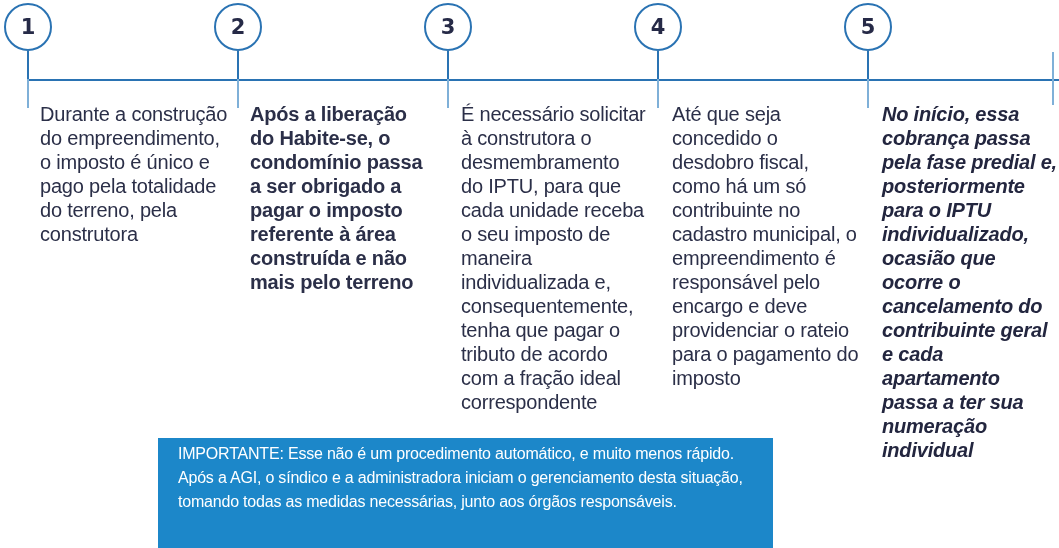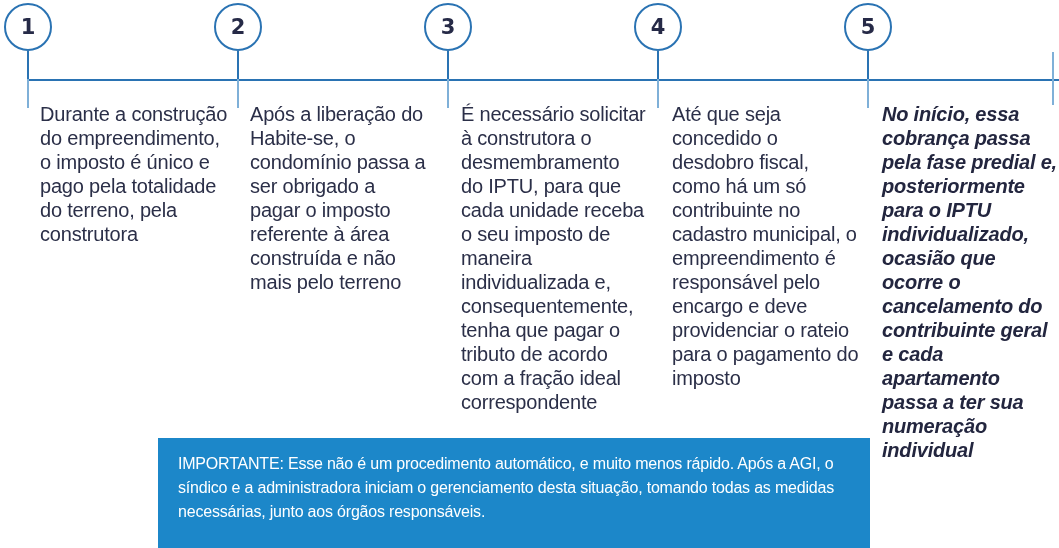--- a/index.html
+++ b/index.html
@@ -5,41 +5,41 @@
     html, body { margin: 0; padding: 0; background: #ffffff; }
     body { width: 1059px; height: 548px; position: relative; overflow: hidden; font-family: "Liberation Sans", sans-serif; }
     .hline { position: absolute; left: 28px; top: 79px; width: 1031px; height: 2px; background: #2a73b3; }
     .endline { position: absolute; left: 1052px; top: 52px; width: 2px; height: 53px; background: #7fb0d8; }
     .step { position: absolute; top: 0; }
     .circle { position: absolute; width: 48px; height: 48px; border: 2px solid #2a73b3; border-radius: 50%; background: #fff; box-sizing: border-box; top: 3px; display: flex; align-items: center; justify-content: center; font-family: "DejaVu Sans", sans-serif; font-weight: bold; font-size: 21px; color: #262a47; }
     .stem { position: absolute; width: 2px; background: #7fb0d8; top: 51px; height: 57px; }
     .stem-top { position: absolute; width: 2px; background: #2a73b3; top: 51px; height: 28px; }
     .text { position: absolute; top: 102px; width: 195px; font-family: "Liberation Sans", sans-serif; font-size: 20px; line-height: 24px; color: #2b2f48; letter-spacing: -0.2px; }
     .text.bold { font-weight: bold; color: #23263f; font-style: italic; }
-    .note { position: absolute; left: 158px; top: 438px; width: 712px; height: 110px; background: #1c87c9; box-sizing: border-box; padding: 14px 20px 0 20px; color: #ffffff; font-size: 16px; line-height: 24px; letter-spacing: -0.2px; }
+    .note { position: absolute; left: 158px; top: 438px; width: 615px; height: 110px; background: #1c87c9; box-sizing: border-box; padding: 4px 20px 0 20px; color: #ffffff; font-size: 16px; line-height: 24px; letter-spacing: -0.2px; }
   </style>
 </head>
 <body>
 
 <div>
   <div class="hline"></div>
   <div class="endline"></div>
 
   <div class="step">
     <div class="stem" style="left:27px;"></div>
     <div class="stem-top" style="left:27px;"></div>
     <div class="circle" style="left:4px;">1</div>
     <div class="text" style="left:40px;">Durante a construção do empreendimento, o imposto é único e pago pela totalidade do terreno, pela construtora</div>
   </div>
 
   <div class="step">
     <div class="stem" style="left:237px;"></div>
     <div class="stem-top" style="left:237px;"></div>
     <div class="circle" style="left:214px;">2</div>
-    <div class="text" style="left:250px; width:180px;">Após a liberação do Habite-se, o condomínio passa a ser obrigado a pagar o imposto referente à área construída e não mais pelo terreno</div>
+    <div class="text" style="left:250px; width:180px;font-weight:bold;">Após a liberação do Habite-se, o condomínio passa a ser obrigado a pagar o imposto referente à área construída e não mais pelo terreno</div>
   </div>
 
   <div class="step">
     <div class="stem" style="left:447px;"></div>
     <div class="stem-top" style="left:447px;"></div>
     <div class="circle" style="left:424px;">3</div>
     <div class="text" style="left:461px; width:185px;">É necessário solicitar à construtora o desmembramento do IPTU, para que cada unidade receba o seu imposto de maneira individualizada e, consequentemente, tenha que pagar o tributo de acordo com a fração ideal correspondente</div>
   </div>
 
   <div class="step">

